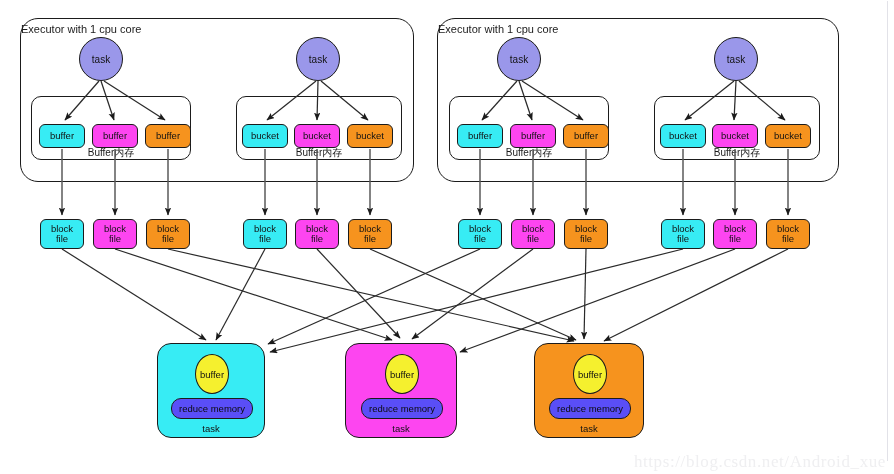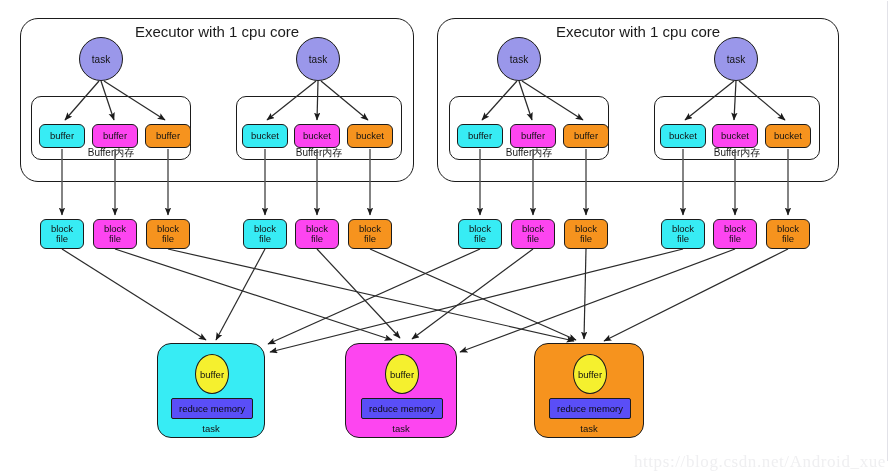--- a/index.html
+++ b/index.html
@@ -24,21 +24,21 @@
   svg#wires{position:absolute;left:0;top:0;width:894px;height:474px;}
 
   .executor{
     position:absolute;
     border:1.3px solid #1b1b1b;
     border-radius:18px;
     background:#ffffff;
   }
   .executor-title{
     position:absolute;top:4px;left:0;width:100%;
-    text-align:center;font-size:15px;color:#1b1b1b;
+    font-size:11px;color:#1b1b1b;
   }
   .bufmem{
     position:absolute;
     border:1.1px solid #1b1b1b;
     border-radius:10px;
     background:#ffffff;
   }
   .bufmem-title{
     position:absolute;top:2px;left:0;width:100%;
     text-align:center;font-size:10px;color:#1b1b1b;margin-top:47px;
@@ -77,21 +77,21 @@
     width:34px;height:40px;border-radius:50%;
     background:#f5f02e;border:1.3px solid #1b1b1b;
     display:flex;align-items:center;justify-content:center;
     font-size:9.5px;color:#121212;
     box-sizing:border-box;
   }
   .reduce-mem{
     position:absolute;
     background:#5a4ef7;
     border:1.3px solid #1b1b1b;
-    border-radius:2px;
+    border-radius:10px;
     display:flex;align-items:center;justify-content:center;
     font-size:9.5px;color:#0b0b0b;
     box-sizing:border-box;
   }
   .reduce-label{
     position:absolute;width:100%;left:0;text-align:center;
     font-size:9.5px;color:#121212;
   }
   .watermark{
     position:absolute;

